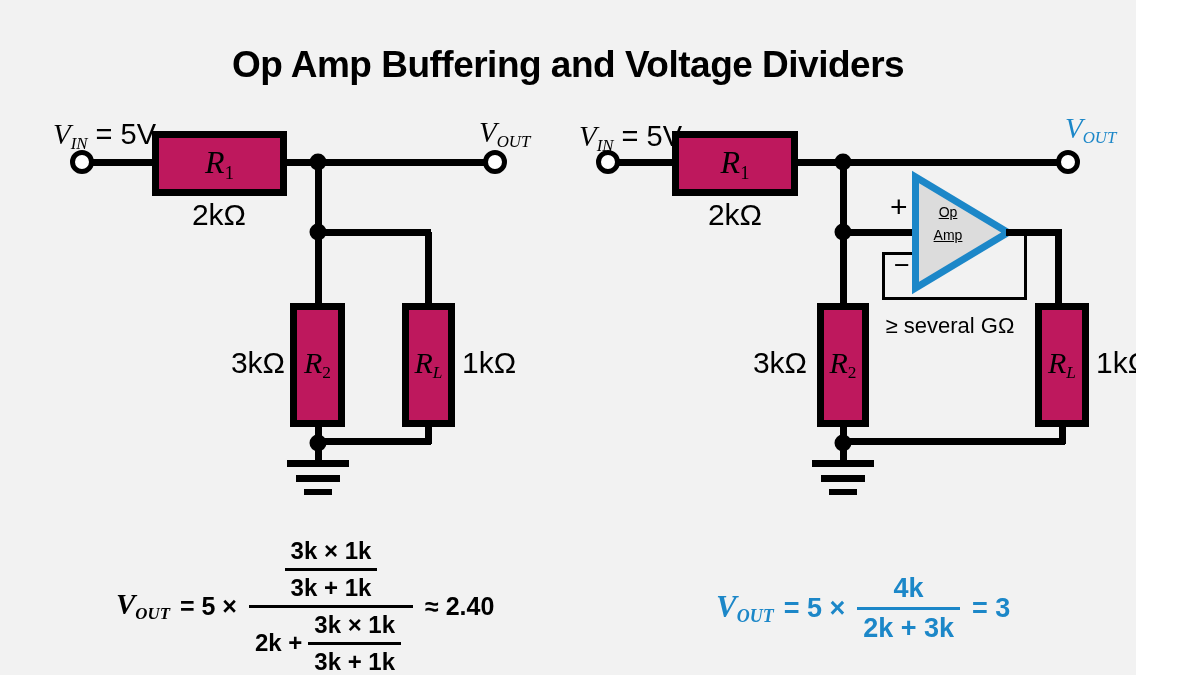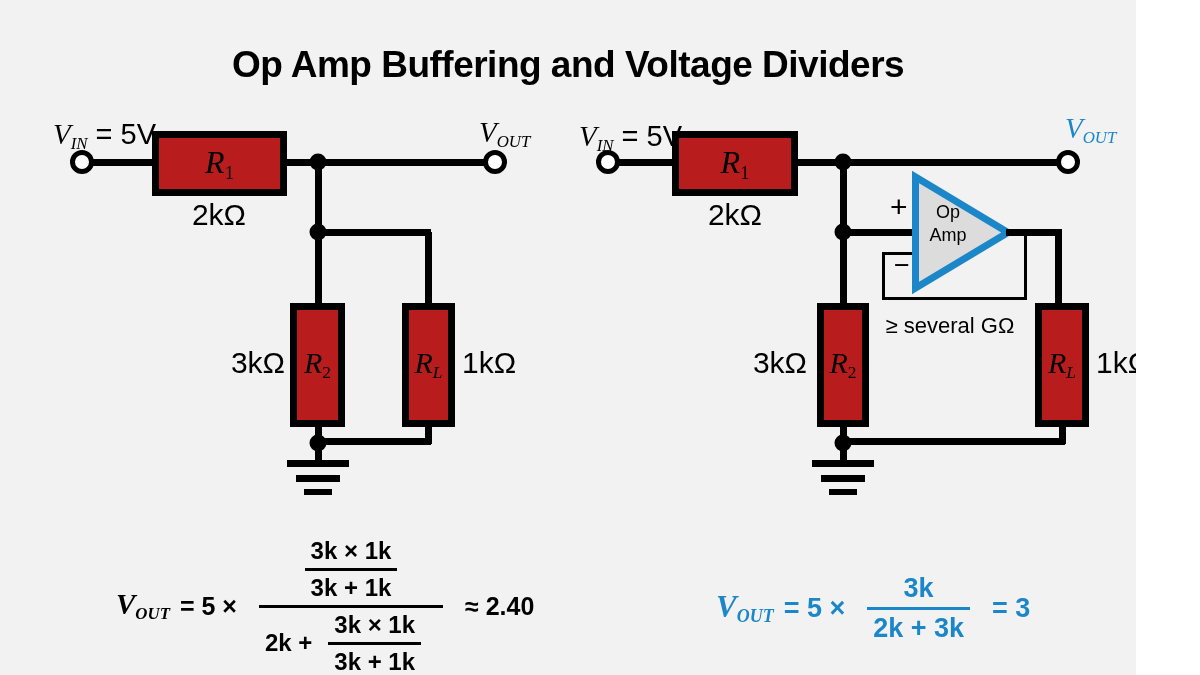--- a/index.html
+++ b/index.html
@@ -6,46 +6,46 @@
   #canvas{
     position:relative;width:1136px;height:675px;background:#f2f2f2;
     overflow:hidden;font-family:"Liberation Sans",sans-serif;color:#000;
   }
   
   .wire{position:absolute;background:#000;}
   .thin{position:absolute;background:#000;}
   .dot{position:absolute;width:17px;height:17px;border-radius:50%;background:#000;transform:translate(-50%,-50%);}
   .term{position:absolute;width:14px;height:14px;border-radius:50%;background:#fff;border:5px solid #000;transform:translate(-50%,-50%);}
   
-  .res{position:absolute;background:#b91c1c;border:7px solid #000;box-sizing:border-box;
+  .res{position:absolute;background:#be185d;border:7px solid #000;box-sizing:border-box;
        display:flex;align-items:center;justify-content:center;}
   .rlabel{font-family:"Liberation Serif",serif;font-style:italic;font-size:32px;}
   .rsub{font-size:0.58em;font-style:normal;vertical-align:-0.3em;}
   .rsub.it{font-style:italic;}
   
   .title{position:absolute;left:0;right:0;top:44px;text-align:center;font-size:37px;
          font-weight:bold;letter-spacing:-0.5px;}
   .vlabel{position:absolute;font-family:"Liberation Serif",serif;font-style:italic;font-size:29px;margin-left:29px;}
   .vlabel .rest{font-family:"Liberation Sans",sans-serif;font-style:normal;}
   .value{position:absolute;font-size:30px;}
   .caption{position:absolute;font-size:26px;text-align:center;}
   .blue{color:#1c87c8;}
   
   .gnd{position:absolute;background:#000;transform:translateX(-50%);}
   
   .opamp-svg{position:absolute;overflow:visible;}
-  .opamp-text{position:absolute;text-align:center;font-size:18px;line-height:23px;}
+  .opamp-text{position:absolute;text-align:center;font-size:14px;line-height:23px;text-decoration:underline;}
   .pm{position:absolute;font-size:30px;}
   .imp{position:absolute;font-size:22px;text-align:center;}
   
   .formula{position:absolute;display:flex;align-items:center;font-weight:bold;font-size:25px;}
   .feq{margin:0 6px;white-space:nowrap;}
   .fv{font-family:"Liberation Serif",serif;font-style:italic;font-size:29px;margin:0 4px;}
   .fv .rsub{font-style:italic;}
-  .frac{display:inline-flex;flex-direction:column;align-items:center;margin:0 16px;}
+  .frac{display:inline-flex;flex-direction:column;align-items:center;margin:0 6px;}
   .frac .bar{align-self:stretch;height:3px;background:#000;margin:3px 0;}
   .frac.bluebar .bar{background:#1c87c8;}
   .frac .row{display:flex;align-items:center;white-space:nowrap;padding:0 6px;}
   .fsmall{font-size:24px;}
   .rf{font-size:27px;}
 </style>
 </head>
 <body>
 
 <div id="canvas">
@@ -170,20 +170,20 @@
   <div class="wire" style="left:839.5px;top:443px;width:7px;height:21px;"></div>
   <div class="gnd" style="left:843px;top:460px;width:62px;height:7px;"></div>
   <div class="gnd" style="left:843px;top:474.5px;width:44px;height:7px;"></div>
   <div class="gnd" style="left:843px;top:488.5px;width:28px;height:6px;"></div>
 
 
   <div class="formula blue" style="left:712px;top:568px;height:80px;">
     <span class="fv" style="font-size:31px;"><span>V</span><span class="rsub">OUT</span></span>
     <span class="feq rf">= 5 ×</span>
     <span class="frac bluebar rf">
-      <span class="row">3k</span>
+      <span class="row">4k</span>
       <span class="bar"></span>
       <span class="row">2k + 3k</span>
     </span>
     <span class="feq rf">= 3</span>
   </div>
 
 </div>
 
 </body></html>

